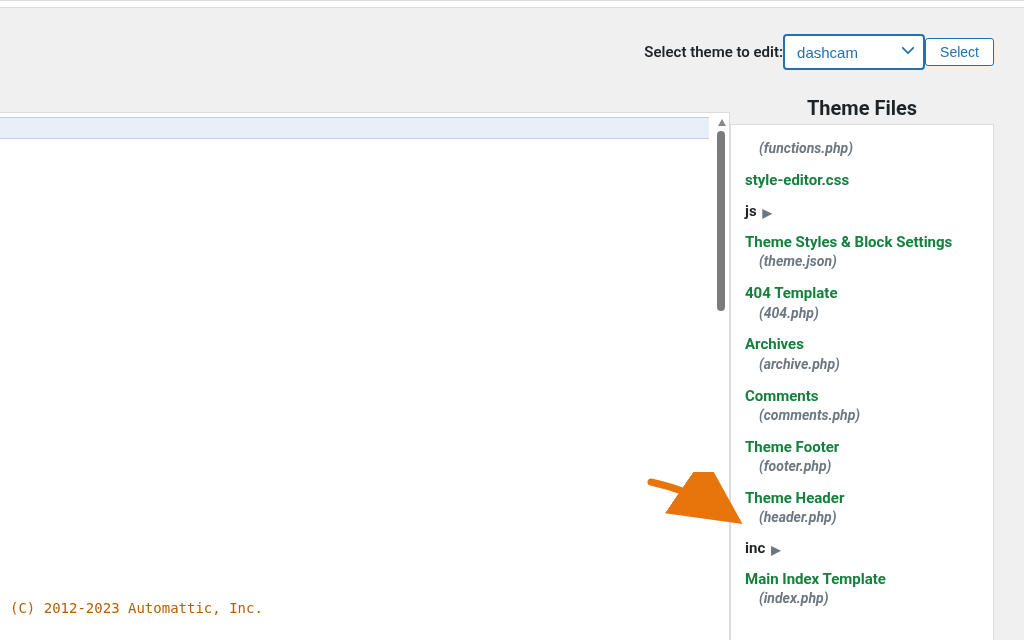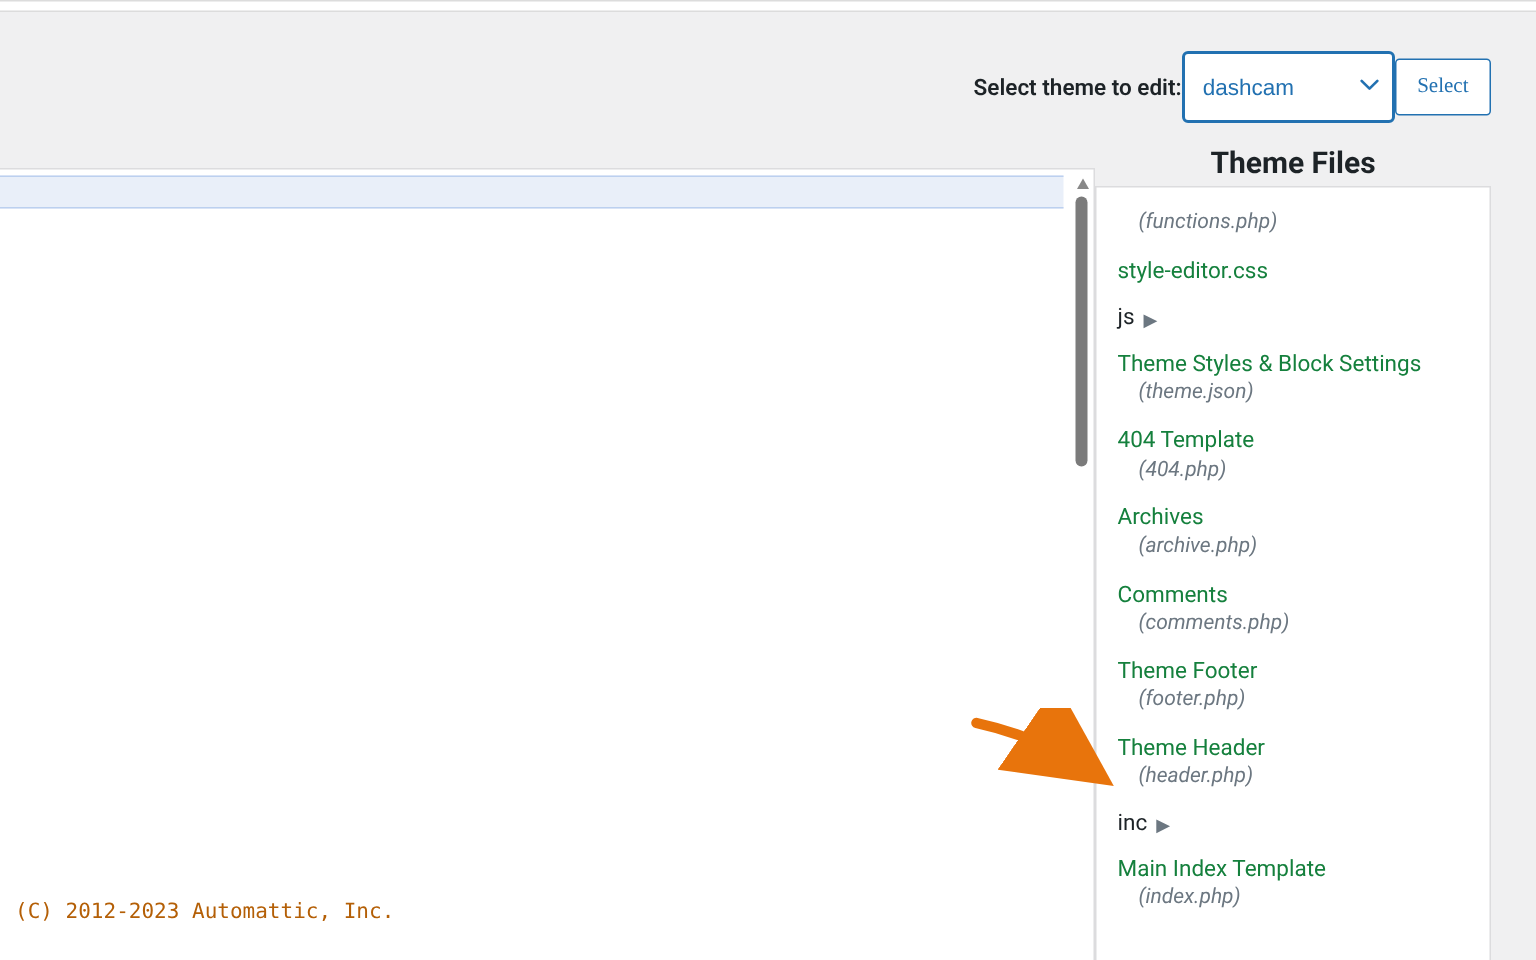--- a/index.html
+++ b/index.html
@@ -1,28 +1,28 @@
 <!DOCTYPE html>
 <html><head>
 <meta charset="utf-8">
 <style>
   * { box-sizing: border-box; margin: 0; padding: 0; }
   html, body { width: 1024px; height: 640px; overflow: hidden; font-family: -apple-system, "Segoe UI", Roboto, Helvetica, Arial, sans-serif; background: #f0f0f1; color: #1d2327; }
   .page { width: 1024px; height: 640px; position: relative; }
   .topstripe { position: absolute; left: 0; right: 0; top: 0; height: 8px; background: #fff; border: 1px solid #dcdcdc; border-left: 0; border-right: 0; }
   .toolbar { position: absolute; top: 34px; right: 30px; display: flex; align-items: center; gap: 0; }
   .toolbar-label { font-size: 15px; font-weight: 600; color: #1d2327; }
-  .theme-select { height: 48px; min-width: 142px; padding: 4px 34px 4px 12px; font-size: 15px; color: #2271b1; background: #fff; border: 2px solid #2271b1; border-radius: 4px; appearance: none; position: relative; }
+  .theme-select { height: 36px; min-width: 142px; padding: 4px 34px 4px 12px; font-size: 15px; color: #2271b1; background: #fff; border: 2px solid #2271b1; border-radius: 4px; appearance: none; position: relative; }
   .select-wrap { position: relative; }
   .select-wrap .chev { position: absolute; right: 10px; top: 50%; transform: translateY(-50%); color: #2271b1; pointer-events: none; }
-  .btn-select { height: 38px; padding: 0 14px; font-size: 14px; color: #2271b1; background: #fff; border: 1px solid #2271b1; border-radius: 3px; cursor: pointer; font-family: Liberation Serif, serif; }
+  .btn-select { height: 28px; padding: 0 14px; font-size: 14px; color: #2271b1; background: #fff; border: 1px solid #2271b1; border-radius: 3px; cursor: pointer; }
 
   .panel-title { position: absolute; top: 96px; left: 730px; right: 30px; text-align: center; font-size: 20px; font-weight: 700; }
 
-  .files-panel { position: absolute; top: 124px; left: 730px; right: 30px; bottom: 0; background: #fff; border: 1px solid #dcdcde; border-bottom: 0; }
+  .files-panel { position: absolute; top: 124px; left: 730px; right: 30px; bottom: 0; background: #fff; border: 1px solid #dcdcde; border-bottom: 0; font-weight: bold; }
   .files-list { position: absolute; inset: 0 10px 0 0; overflow-y: auto; padding: 8px 8px 0 14px; }
   .files-list::-webkit-scrollbar { width: 8px; }
   .files-list::-webkit-scrollbar-thumb { background: #c3c4c7; border-radius: 4px; }
   .files-list::-webkit-scrollbar-button:single-button { height: 10px; background: transparent; }
   .file-item { padding: 6px 0; cursor: pointer; }
   .file-prim { color: #15803d; font-size: 15px; line-height: 1.35; }
   .file-sec { color: #6c7781; font-style: italic; font-size: 14px; padding-left: 14px; line-height: 1.35; }
   .folder-row { padding: 6px 0; font-size: 15px; color: #1d2327; display: flex; align-items: flex-end; gap: 6px; }
   .folder-caret { font-size: 12px; color: #6c7781; }
 

